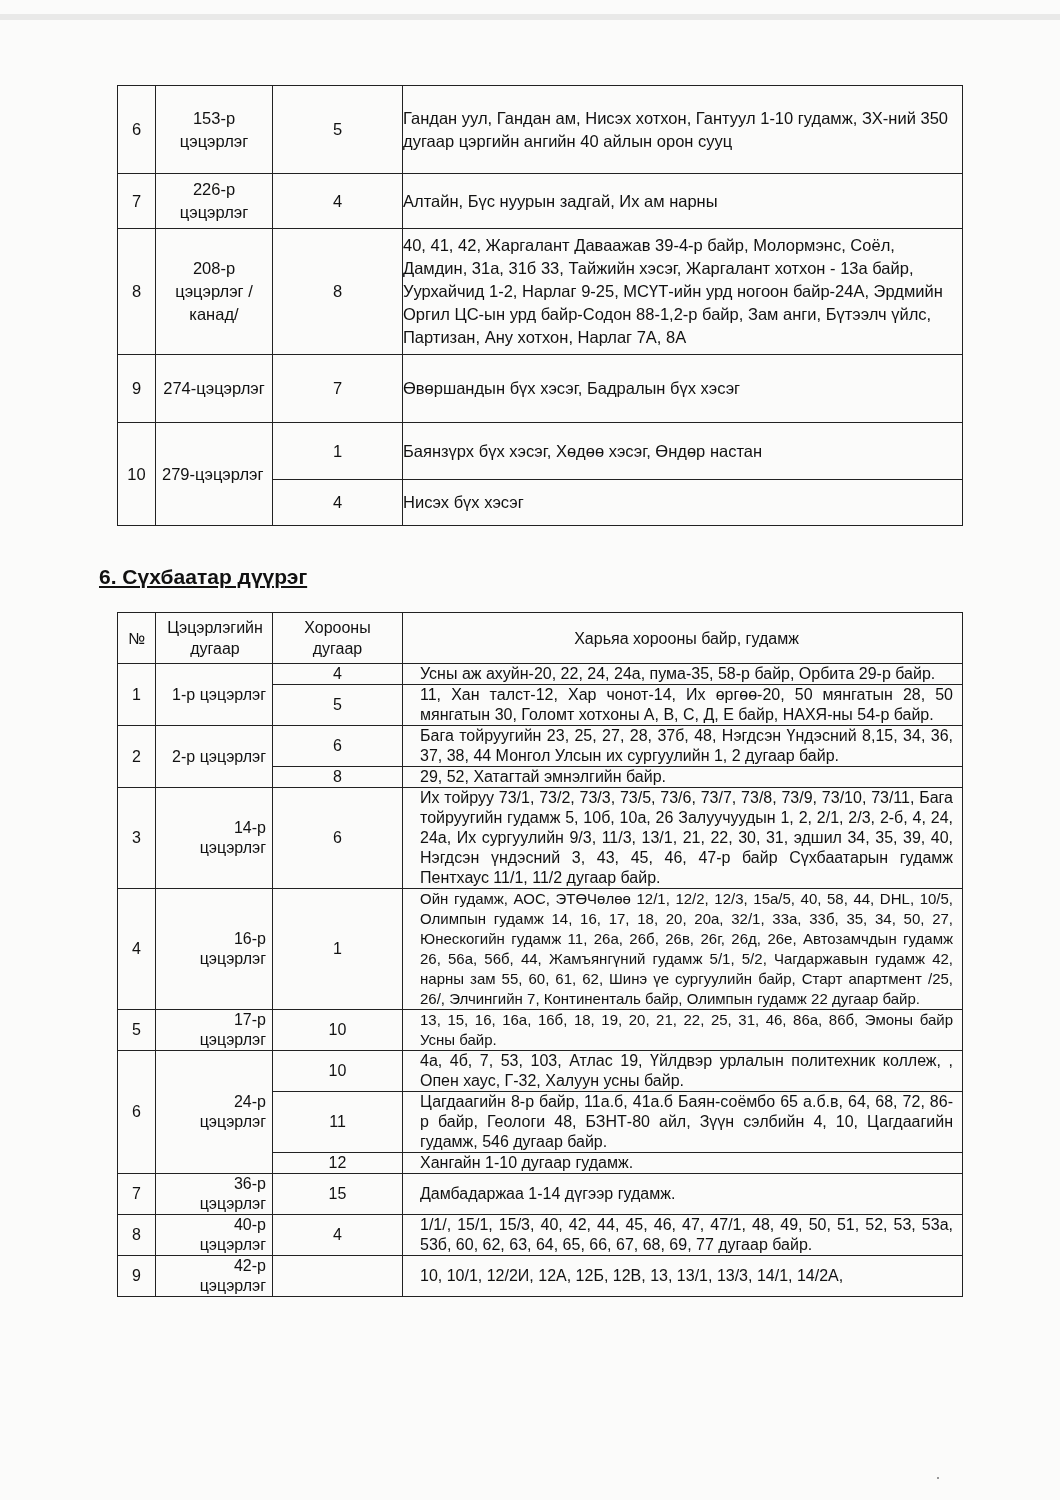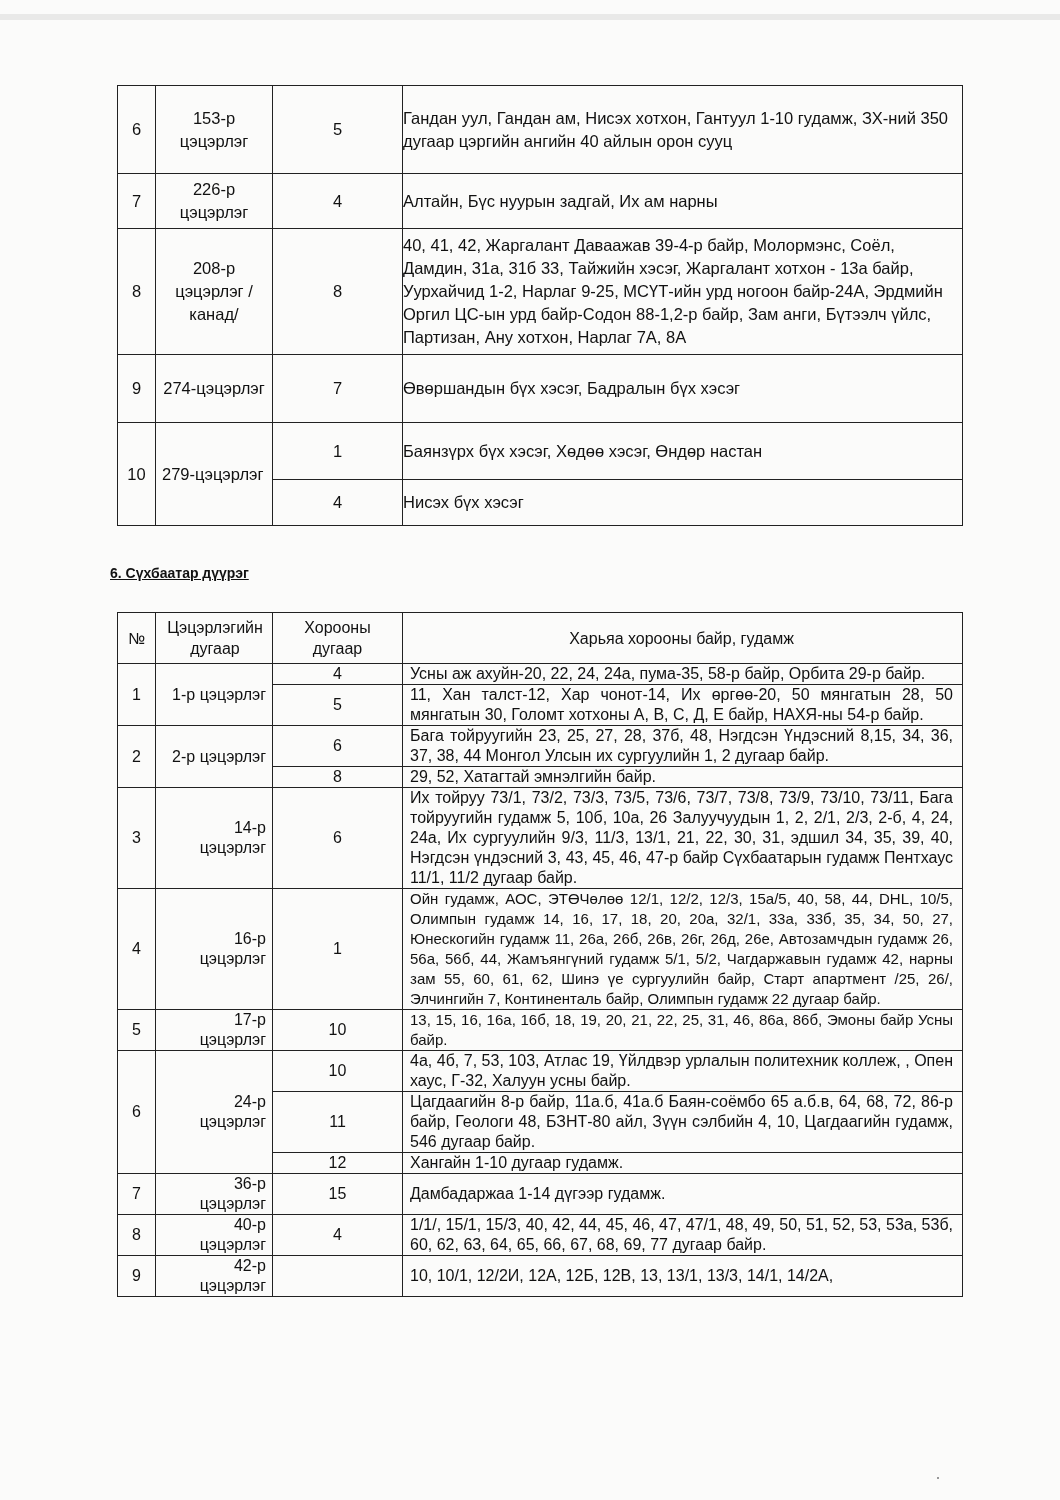--- a/index.html
+++ b/index.html
@@ -11,29 +11,29 @@
   .scan-top { position:absolute; left:0; top:14px; width:1060px; height:6px; background:#e9e9e8; }
   table { border-collapse:collapse; position:absolute; left:117px; width:846px; table-layout:fixed; }
   td, th { border:1px solid #222; padding:0 6px; vertical-align:middle; }
   #t1 { top:85px; font-size:16.5px; }
   #t1 td { line-height:23px; }
   #t1 .c0 { width:38px; text-align:center; }
   #t1 .c1 { width:117px; text-align:center; }
   #t1 .c2 { width:130px; text-align:center; }
   #t1 .c3 { text-align:left; padding-left:0; }
 
-  #section-title { position:absolute; left:110px; top:565px; font-size:14px; font-weight:bold; text-decoration:underline; }
+  #section-title { position:absolute; left:99px; top:565px; font-size:21px; font-weight:bold; text-decoration:underline; }
 
   #t2 { top:612px; font-size:16px; }
   #t2 th { font-weight:normal; line-height:21px; height:50px; }
   #t2 td { line-height:20px; }
   #t2 .c0 { width:38px; text-align:center; }
   #t2 .c1 { width:117px; text-align:right; padding-left:8px; }
   #t2 .c2 { width:130px; text-align:center; }
-  #t2 .c3 { text-align:justify; padding-left:7px; padding-right:9px; }
+  #t2 .c3 { text-align:justify; padding-left:17px; padding-right:9px; }
   #t2 th.c1, #t2 th.c2 { text-align:center; }
   #t2 th.c3 { text-align:center; }
   .big td.c3 { font-size:15px; }
   .dot { position:absolute; left:937px; top:1477px; width:2px; height:2px; background:#777; border-radius:1px; }
 </style>
 </head>
 <body>
 
 <div class="scan-top"></div>
 

